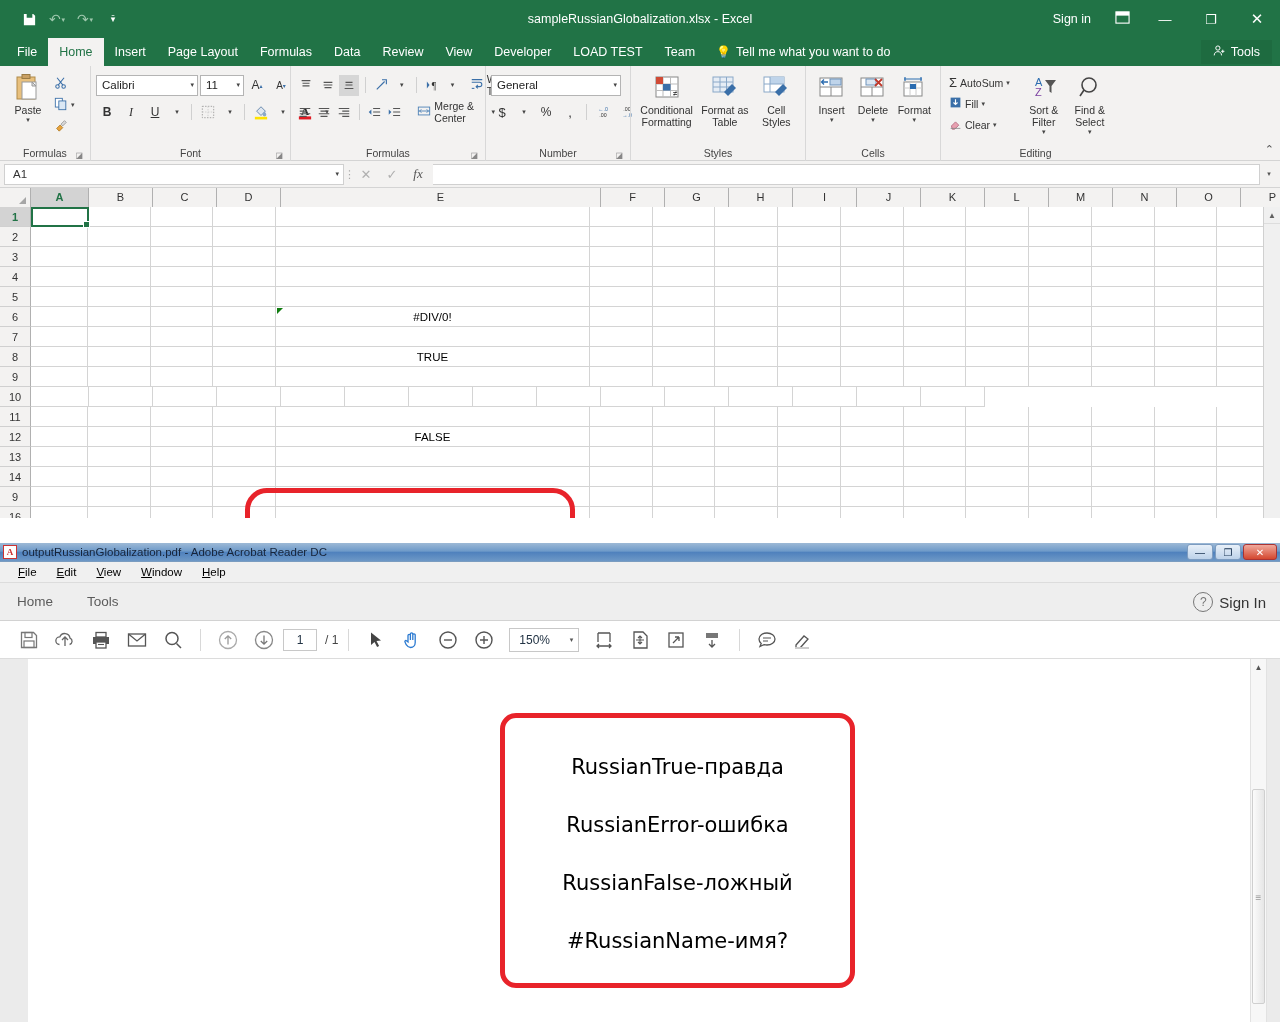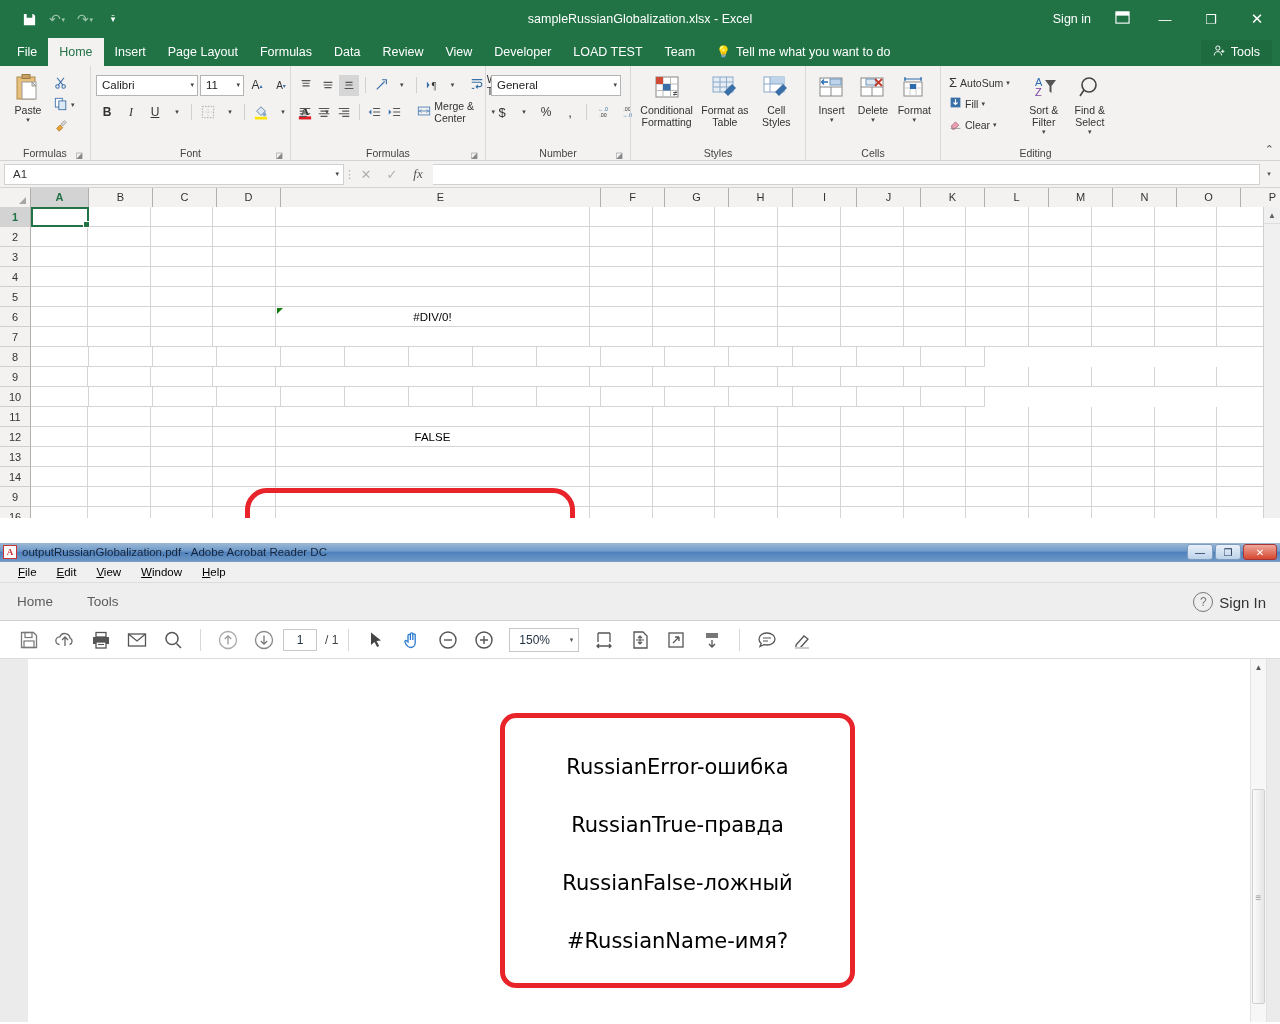--- a/index.html
+++ b/index.html
@@ -903,20 +903,21 @@
           <div class="gcell" style="width: 64px;"></div>
           <div class="gcell" style="width: 64px;"></div>
           <div class="gcell" style="width: 64px;"></div>
           <div class="gcell" style="width: 64px;"></div>
         </div>
         <div class="grow">
           <div class="gcell" style="width: 58px;"></div>
           <div class="gcell" style="width: 64px;"></div>
           <div class="gcell" style="width: 64px;"></div>
           <div class="gcell" style="width: 64px;"></div>
+          <div class="gcell" style="width: 320px;">TRUE</div>
           <div class="gcell" style="width: 64px;"></div>
           <div class="gcell" style="width: 64px;"></div>
           <div class="gcell" style="width: 64px;"></div>
           <div class="gcell" style="width: 64px;"></div>
           <div class="gcell" style="width: 64px;"></div>
           <div class="gcell" style="width: 64px;"></div>
           <div class="gcell" style="width: 64px;"></div>
           <div class="gcell" style="width: 64px;"></div>
           <div class="gcell" style="width: 64px;"></div>
           <div class="gcell" style="width: 64px;"></div>
@@ -1226,17 +1227,17 @@
     <div class="ac-vscroll">
       <div class="ac-vsbtn">▲</div>
       <div class="ac-thumb"></div>
     </div>
   </div>
 
 </div>
 
 <div class="redbox-pdf" style="position:absolute;"></div>
 <div class="pdf-lines" style="position:absolute;">
+  <div class="pdf-line">RussianTrue-правда</div>
   <div class="pdf-line">RussianError-ошибка</div>
-  <div class="pdf-line">RussianTrue-правда</div>
   <div class="pdf-line">RussianFalse-ложный</div>
   <div class="pdf-line">#RussianName-имя?</div>
 </div>
 
 </body></html>

